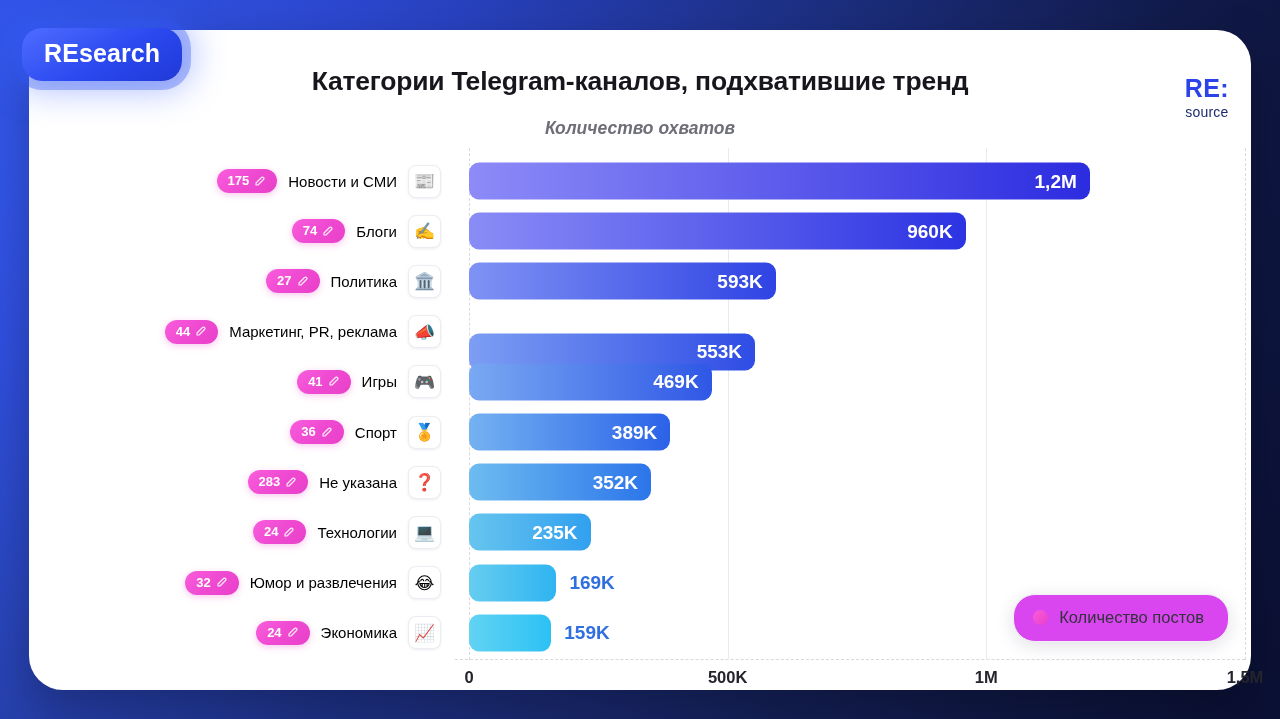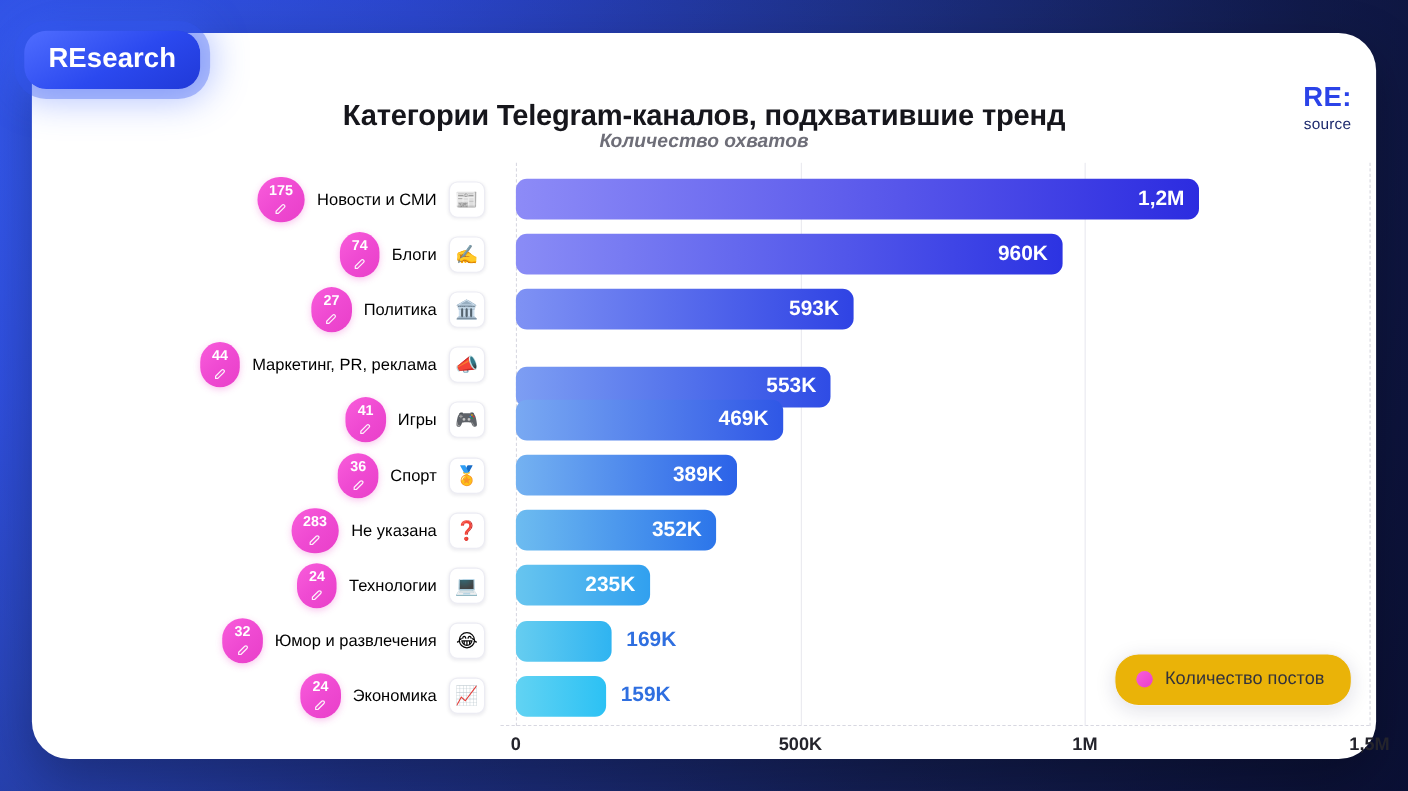--- a/index.html
+++ b/index.html
@@ -33,21 +33,21 @@
     position:absolute;left:22px;top:28px;z-index:6;
     padding:11px 22px 13px;border-radius:20px;
     background:linear-gradient(150deg,#4f6dff 0%,#2b49ef 55%,#2039d8 100%);
     color:#fff;font-size:25px;font-weight:700;letter-spacing:.1px;
     box-shadow:0 0 0 9px rgba(50,85,240,.34), 0 0 34px 10px rgba(60,100,255,.40);
   }
 
   
   .header{position:absolute;left:0;top:0;width:100%;height:118px;}
   .title{
-    position:absolute;left:0;right:0;top:60px;text-align:center;
+    position:absolute;left:0;right:0;top:36px;text-align:center;
     font-size:26.5px;font-weight:700;color:#16161c;letter-spacing:-.2px;
   }
   .subtitle{
     position:absolute;left:0;right:0;top:88px;text-align:center;
     font-size:17.5px;font-style:italic;color:#6e6e78;font-weight:bold;
   }
   .logo{
     position:absolute;right:22px;top:46px;text-align:center;line-height:1;
   }
   .logo .re{font-size:25px;font-weight:700;color:#2b43e8;letter-spacing:.4px;}
@@ -74,21 +74,20 @@
   .labelzone{
     width:426px;display:flex;align-items:center;justify-content:flex-end;
     gap:11px;padding-right:14px;box-sizing:border-box;
   }
   .pill{
     display:inline-flex;align-items:center;gap:5px;
     background:linear-gradient(135deg,#f95ddb 0%,#ef4ad2 50%,#e93fc9 100%);
     color:#fff;border-radius:999px;padding:5px 11px 6px;
     font-size:13px;font-weight:700;line-height:1;white-space:nowrap;
     box-shadow:0 2px 7px rgba(236,70,200,.30);
-    flex-direction:column;
   }
   .pill .edit{display:inline-block;width:12px;height:12px;opacity:.92;}
   .catname{
     font-size:15px;color:#000000;white-space:nowrap;font-weight:400;
   }
   .emojibox{
     width:31px;height:31px;border-radius:8px;background:#fff;
     border:1px solid #ececf3;display:flex;align-items:center;justify-content:center;
     font-size:17px;flex:none;
     box-shadow:0 1px 3px rgba(20,20,50,.07);
@@ -112,21 +111,21 @@
   
   .axis{position:absolute;left:426px;top:520px;width:790px;height:30px;}
   .tick{
     position:absolute;top:0;transform:translateX(-50%);
     font-size:16.5px;font-weight:700;color:#24242c;white-space:nowrap;
   }
 
   
   .legend{
     position:absolute;right:22px;bottom:48px;z-index:5;
-    background:#eab308;border-radius:22px;padding:13px 24px 14px 19px;
+    background:#d946ef;border-radius:22px;padding:13px 24px 14px 19px;
     display:flex;align-items:center;gap:11px;
     box-shadow:0 4px 18px rgba(25,25,70,.13);
     border:1px solid #f1f1f6;
   }
   .legend .dot{
     width:15px;height:15px;border-radius:50%;flex:none;
     background:linear-gradient(135deg,#f95ddb,#e93fc9);
   }
   .legend .ltxt{font-size:16.5px;color:#33333c;white-space:nowrap;}
 </style>

